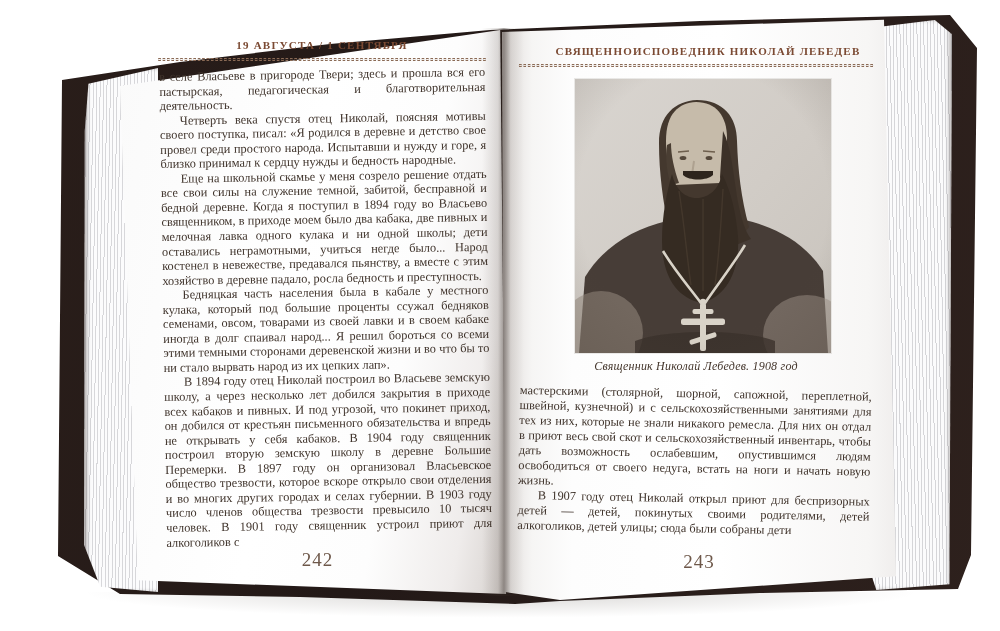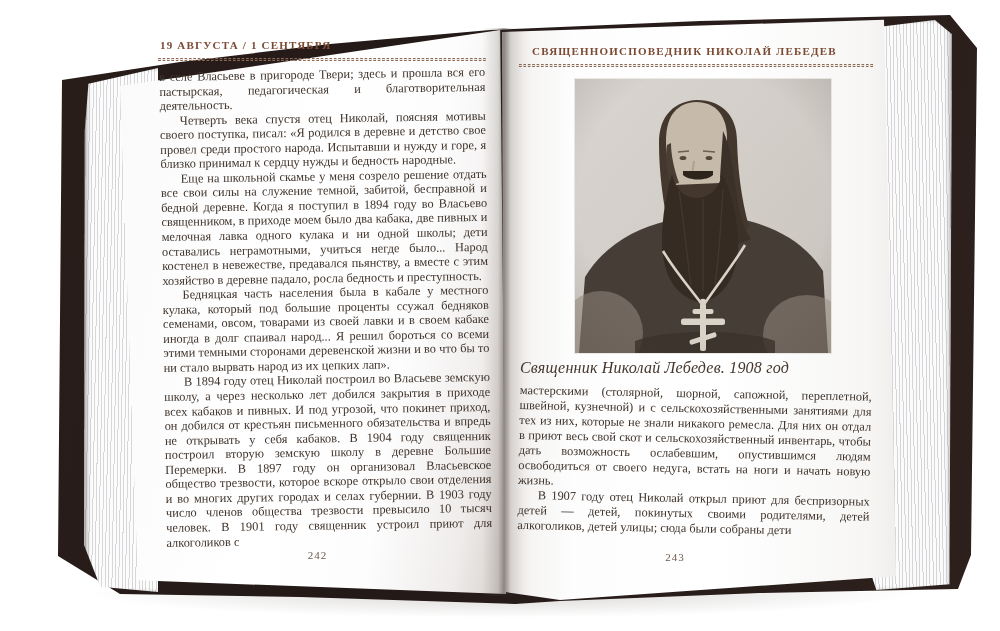--- a/index.html
+++ b/index.html
@@ -41,55 +41,55 @@
     clip-path:polygon(0.5% 2.4%,96% 0.3%,99% 95.9%,15% 100%,1% 98.6%);
     background:linear-gradient(to right,#c3bdba 0%,#e6e3e1 3%,#f6f5f4 8%,#fdfdfd 18%,#ffffff 55%,#f7f6f5 92%,#efedec 100%);
   }
   .gutter{
     left:482px;top:28px;width:42px;height:568px;
     background:linear-gradient(to right,rgba(70,58,50,0) 0%,rgba(70,58,50,0.16) 38%,rgba(48,38,32,0.42) 52%,rgba(70,58,50,0.10) 68%,rgba(70,58,50,0) 100%);
   }
 
   
   .running-header{
-    font-size:11px;font-weight:bold;letter-spacing:1.2px;
+    font-size:11px;font-weight:bold;letter-spacing:1.2px;text-align:center;
     color:#7b4a33;
   }
   .chain{
     height:5px;
     background-image:radial-gradient(ellipse 2.1px 1.6px at 50% 50%, rgba(138,106,85,0) 38%, #8a6a55 52%, #8a6a55 78%, rgba(138,106,85,0) 84%);
     background-size:4.4px 5px;background-repeat:repeat-x;background-position:center;
   }
   .bodytext{
     font-size:12.4px;line-height:14.55px;color:#3f332b;text-align:justify;
   }
   .bodytext p{margin:0;}
   .bodytext p.ind{text-indent:20px;}
   .bodytext-r{font-size:12.4px;line-height:15px;color:#3f332b;text-align:justify;}
   .bodytext-r p{margin:0;}
   .bodytext-r p.ind{text-indent:20px;}
   .pagenum{
-    font-size:11px;color:#6e584a;letter-spacing:1px;text-align:center;
+    font-size:19px;color:#6e584a;letter-spacing:1px;text-align:center;
   }
   .caption{
-    font-size:16px;font-style:italic;color:#44362c;letter-spacing:0.2px;
+    font-size:12px;font-style:italic;color:#44362c;text-align:center;letter-spacing:0.2px;
   }
 
   
   .l-header{left:160px;top:39px;width:324px;}
   .l-chain{left:158px;top:57px;width:328px;}
   .l-body{left:159px;top:70px;width:326px;transform:rotate(-0.9deg);transform-origin:top left;}
   .l-pagenum{left:160px;top:549px;width:315px;}
 
   .r-header{left:532px;top:45px;width:352px;}
   .r-chain{left:518px;top:63px;width:356px;}
   .r-photo{left:575px;top:79px;width:256px;height:274px;box-shadow:0 0 0 1px rgba(120,112,104,0.15);}
   .r-caption{left:520px;top:359px;width:352px;}
   .r-body{left:520px;top:383px;width:352px;transform:rotate(1.1deg);transform-origin:top left;}
-  .r-pagenum{left:520px;top:551px;width:310px;}
+  .r-pagenum{left:544px;top:551px;width:310px;}
 </style>
 </head>
 <body>
 
 <div>
   <div class="abs book-shadow"></div>
   <div class="abs book-cover"></div>
   <div class="abs edges-left"></div>
   <div class="abs edges-right"></div>
   <div class="abs page-left"></div>

